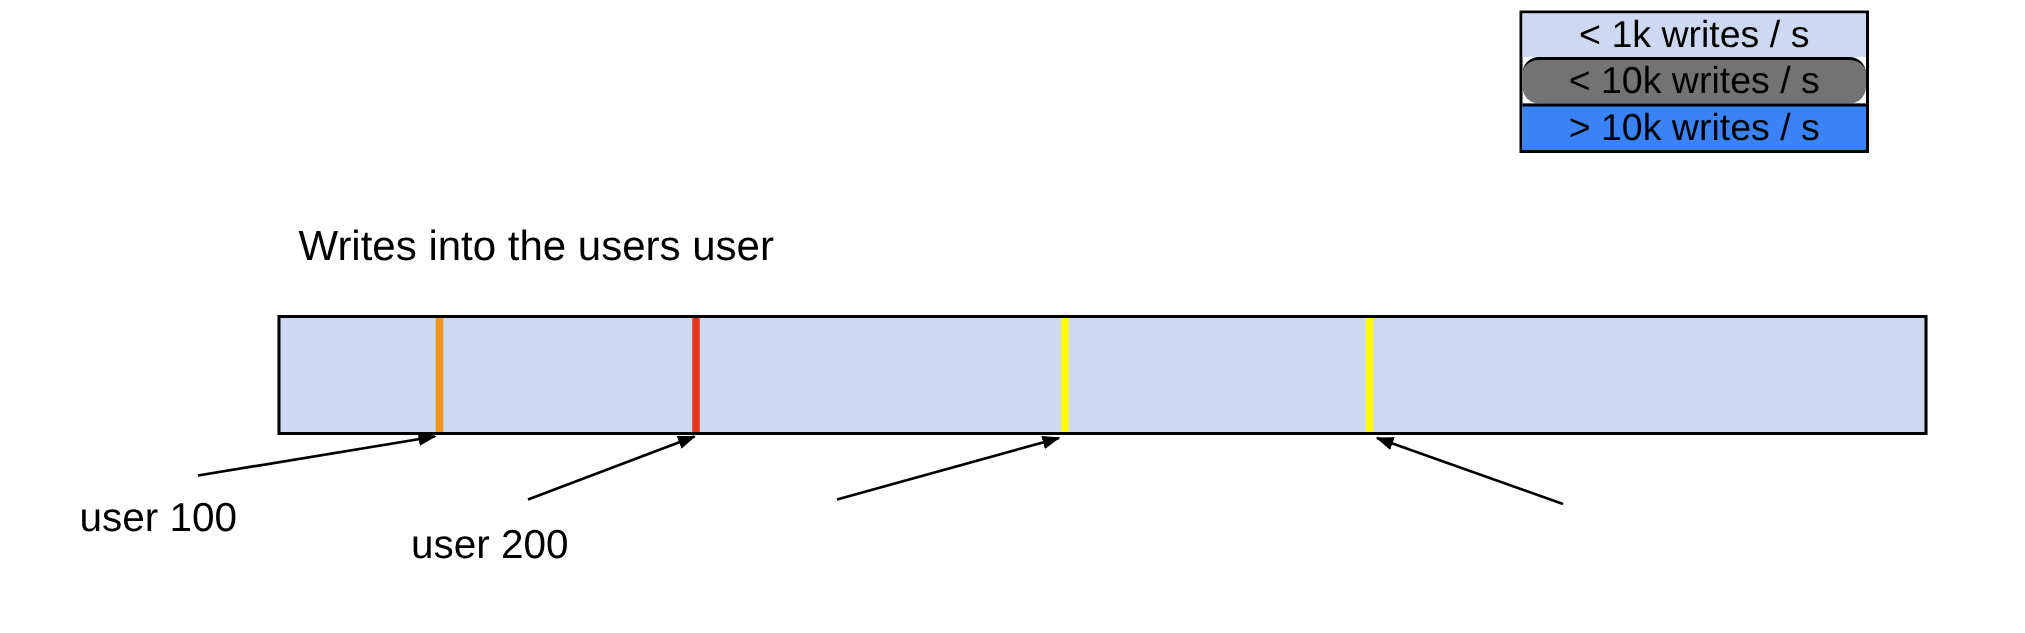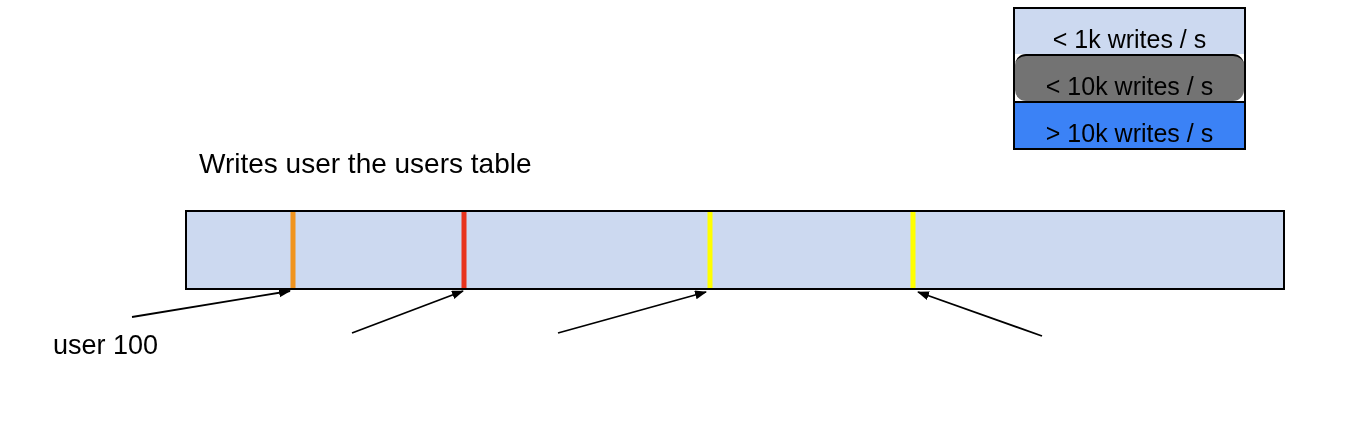--- a/index.html
+++ b/index.html
@@ -42,23 +42,23 @@
   
   .legend {
     position: absolute;
     left: 1013px;
     top: 7px;
     width: 233px;
     border: 2px solid #000000;
     box-sizing: border-box;
   }
   .legend-row {
-    height: 45px;
+    height: 29px;
     display: flex;
-    align-items: flex-end;
+    align-items: center;
     justify-content: center;
     font-size: 25px;
     white-space: nowrap;
   }
   .legend-row + .legend-row { border-top: 2px solid #000000; }
 
   
   .user-label {
     position: absolute;
     font-size: 27px;
@@ -76,21 +76,21 @@
     width: 1350px;
     height: 422px;
     pointer-events: none;
   }
 </style>
 </head>
 <body>
 
 <div class="canvas">
 
-  <div class="title">Writes user the users table</div>
+  <div class="title">Writes into the users user</div>
 
   <div class="legend">
     <div class="legend-row" style="background: rgb(204, 217, 240);">
       <span>&lt; 1k writes / s</span>
     </div>
     <div class="legend-row" style="background: #737373; border-radius: 11px;">
       <span>&lt; 10k writes / s</span>
     </div>
     <div class="legend-row" style="background: #3b82f6;">
       <span>&gt; 10k writes / s</span>
@@ -110,14 +110,15 @@
         <path d="M0,0 L12,4.5 L0,9 Z" fill="#000000"></path>
       </marker>
     </defs>
     <line x1="132" y1="317" x2="290" y2="291" stroke="#000000" stroke-width="1.8" marker-end="url(#ah)"></line>
     <line x1="352" y1="333" x2="463" y2="291" stroke="#000000" stroke-width="1.8" marker-end="url(#ah)"></line>
     <line x1="558" y1="333" x2="706" y2="292" stroke="#000000" stroke-width="1.8" marker-end="url(#ah)"></line>
     <line x1="1042" y1="336" x2="918" y2="292" stroke="#000000" stroke-width="1.8" marker-end="url(#ah)"></line>
   </svg>
 
   <div class="user-label u100">user 100</div>
+  <div class="user-label u200">user 200</div>
 
 </div>
 
 </body></html>

